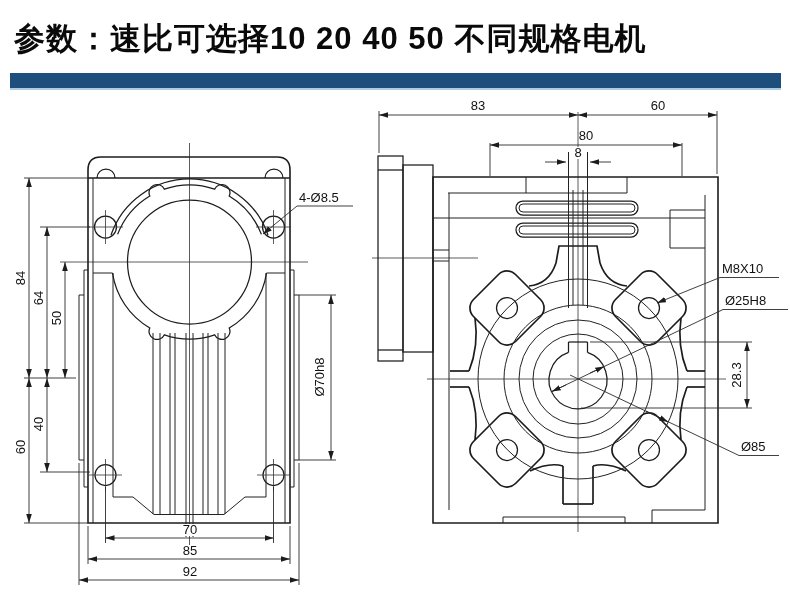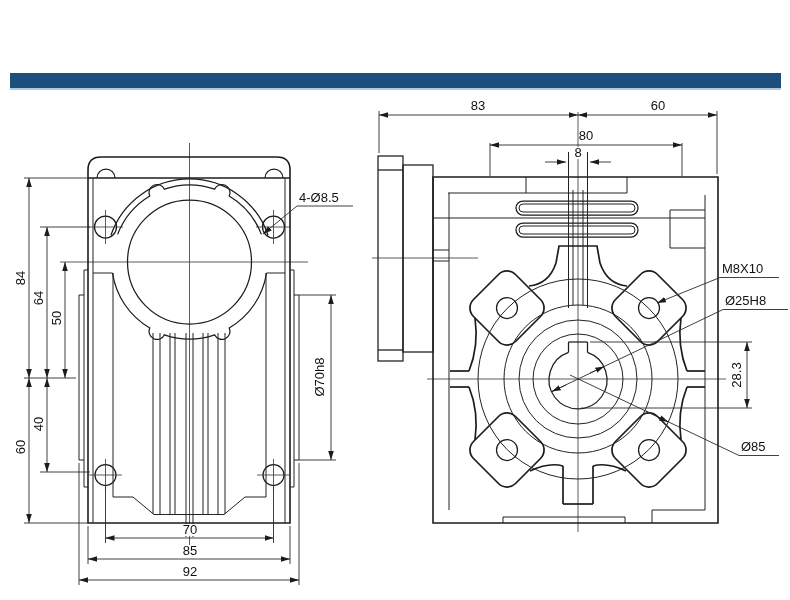--- a/index.html
+++ b/index.html
@@ -17,20 +17,21 @@
   .cl{stroke:#333;stroke-width:0.8;fill:none;}
   .dim{stroke:#2a2a2a;stroke-width:0.9;fill:none;}
   .lobe{stroke:#1c1c1c;stroke-width:1.7;fill:#ffffff;}
   .foot{stroke:#1c1c1c;stroke-width:1.7;fill:none;}
 </style>
 </head>
 <body>
 
 <div class="page">
 
+  <h1 class="title">参数：速比可选择10 20 40  50 不同规格电机</h1>
   <div class="accent-bar" style="background:#1d4e7c;">
     <div class="light"></div>
   </div>
 
   <svg width="790" height="600" viewBox="0 0 790 600">
     <defs>
       <marker id="aE" markerWidth="10" markerHeight="8" refX="9" refY="4" orient="auto" markerUnits="userSpaceOnUse">
         <path d="M0,1.2 L9,4 L0,6.8 Z" fill="#1c1c1c"></path>
       </marker>
       <marker id="aS" markerWidth="10" markerHeight="8" refX="0" refY="4" orient="auto" markerUnits="userSpaceOnUse">

